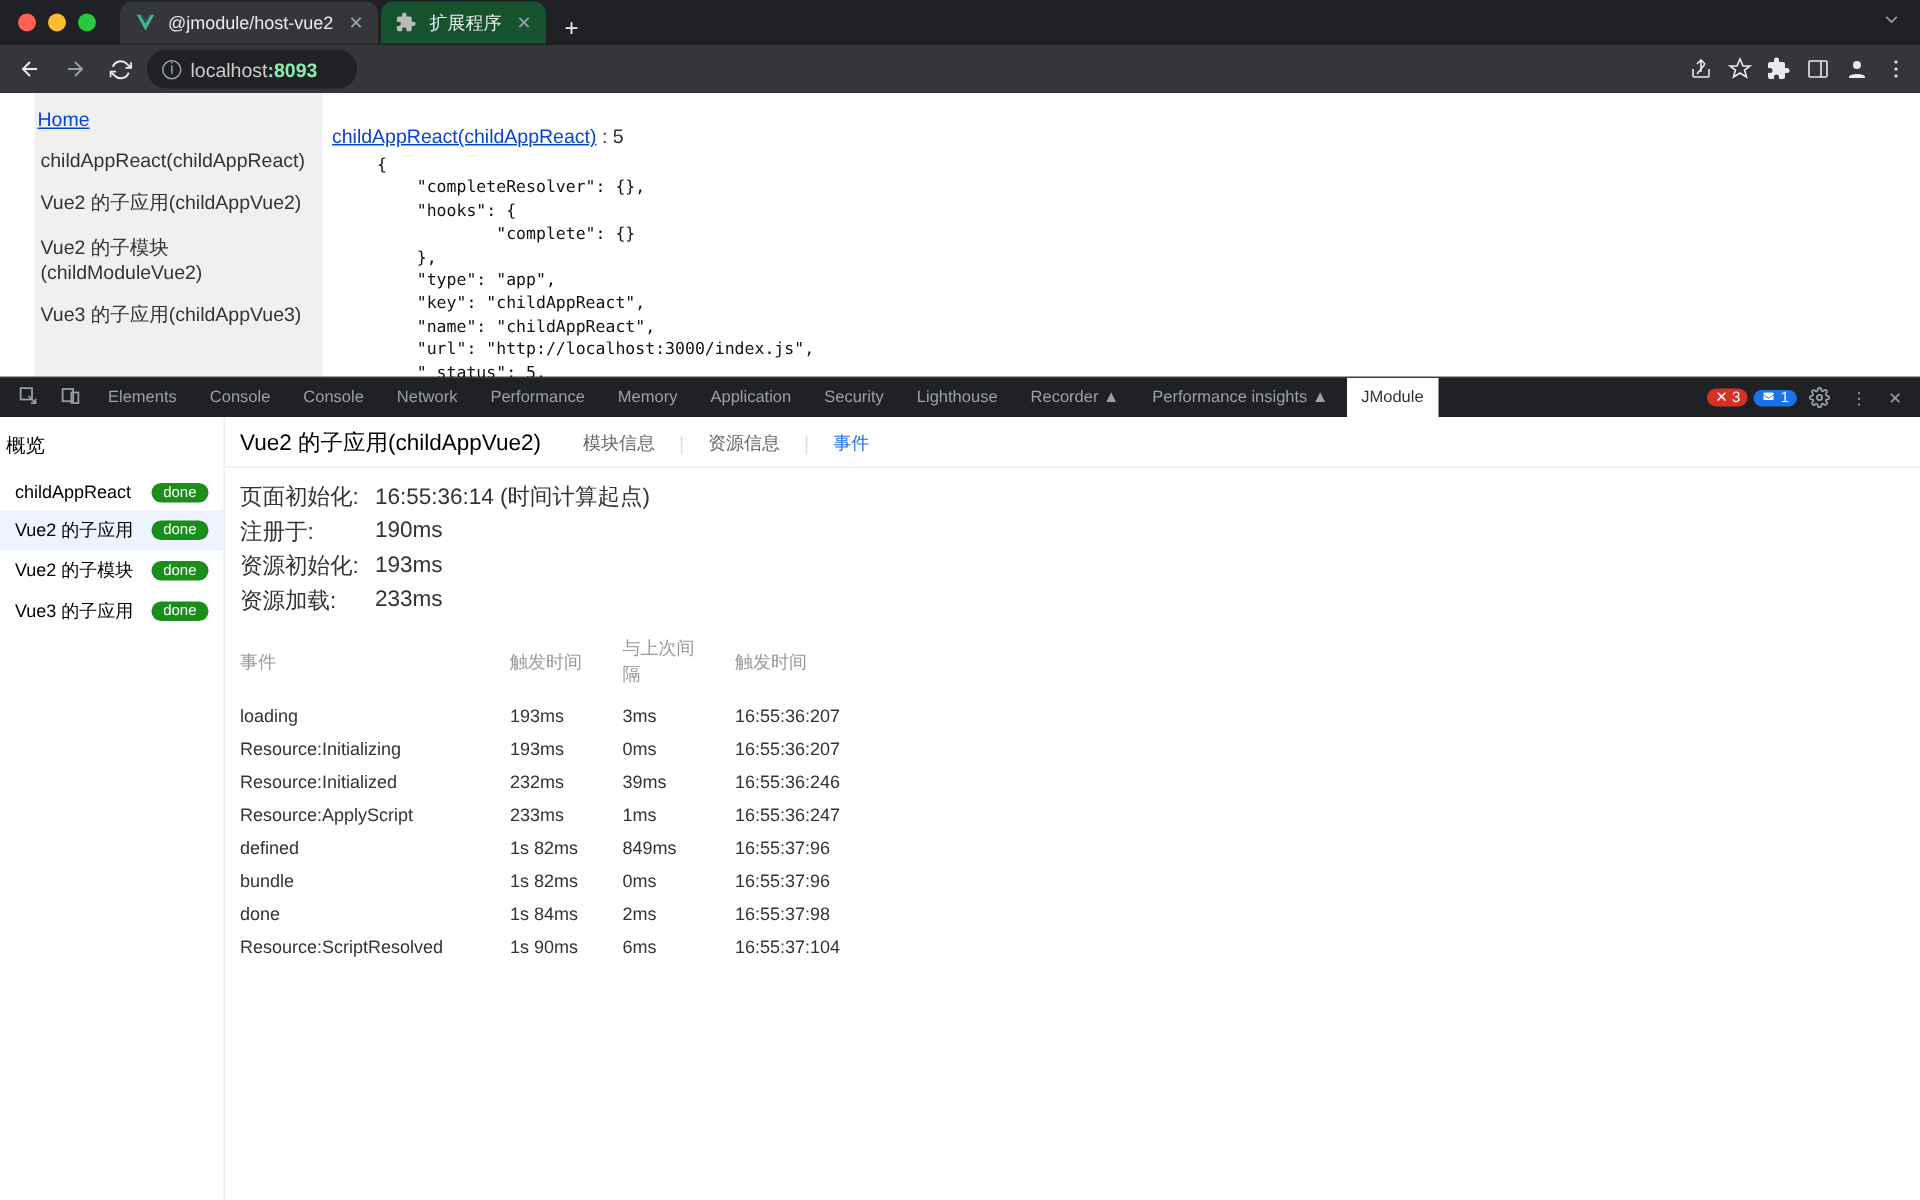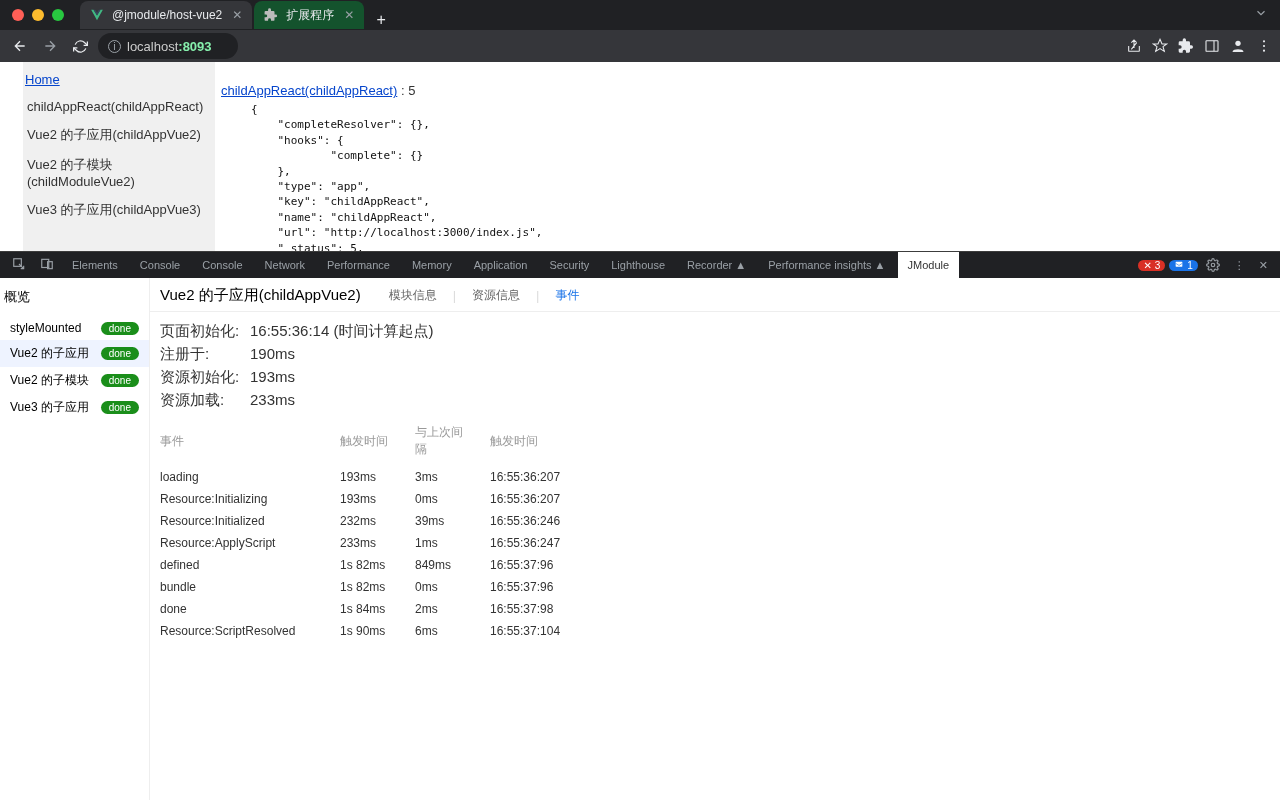--- a/index.html
+++ b/index.html
@@ -256,21 +256,21 @@
         </svg>
       </div>
     <div class="dots">⋮</div>
     <div class="xbtn">✕</div>
   </div>
 
   <div class="dt-body">
     <div class="dt-side">
       <div class="head">概览</div>
       <div class="row">
-        <span>styleMounted</span>
+        <span>childAppReact</span>
         <span class="pill">done</span>
       </div>
       <div class="row sel">
         <span>Vue2 的子应用</span>
         <span class="pill">done</span>
       </div>
       <div class="row">
         <span>Vue2 的子模块</span>
         <span class="pill">done</span>
       </div>

